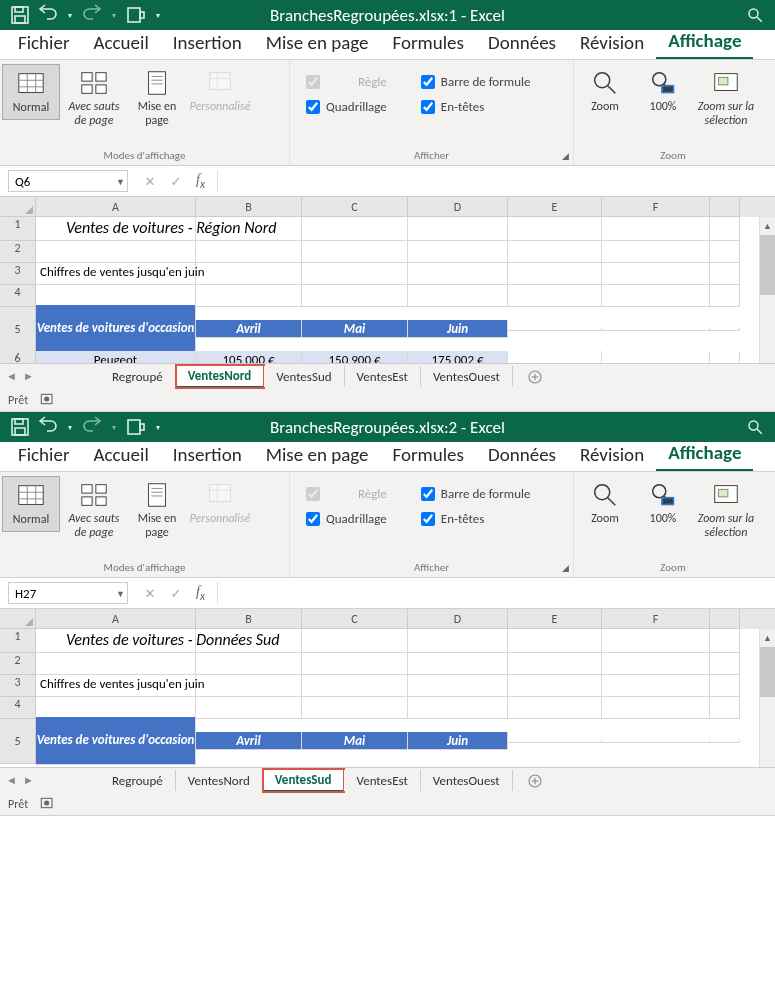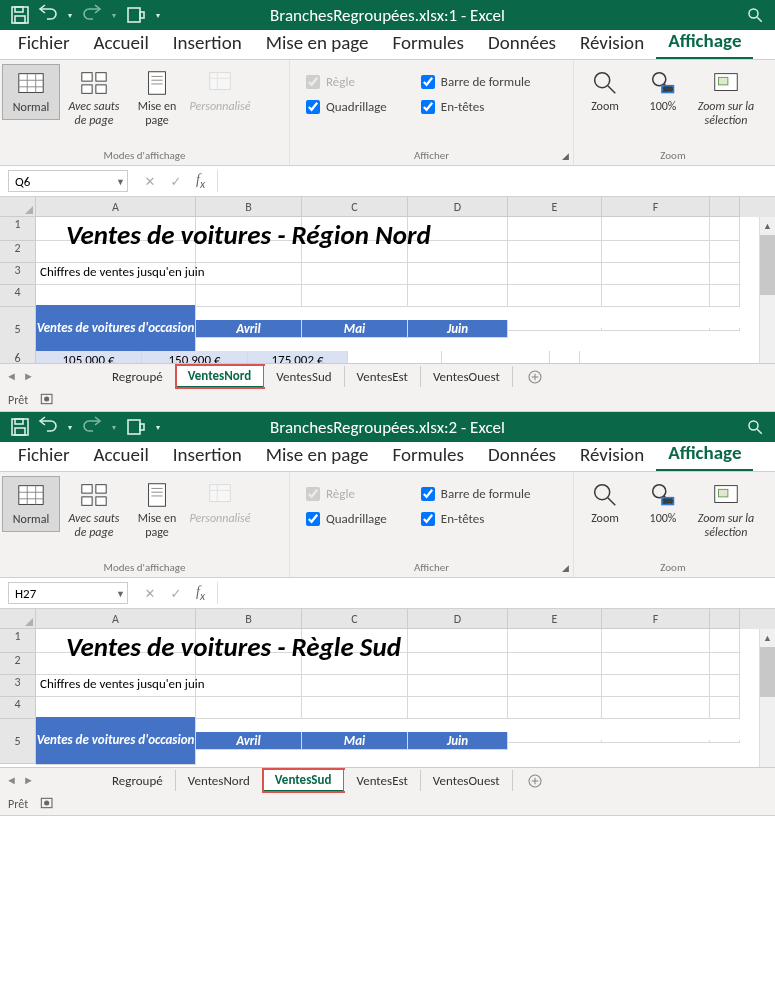--- a/index.html
+++ b/index.html
@@ -19,40 +19,40 @@
   .group-label { text-align: center; font-size: 11px; color: #777; padding: 2px 0 3px; position: relative; }
   .big-btn { display: flex; flex-direction: column; align-items: center; width: 58px; padding: 4px 2px; cursor: pointer; }
   .big-btn.wide { width: 68px; font-style: italic; }
   .big-btn svg { width: 30px; height: 30px; }
   .big-btn .lbl { font-size: 12px; text-align: center; line-height: 1.15; margin-top: 2px; color: #3a3a3a; }
   .big-btn.disabled .lbl { color: #b0b0b0; }
   .big-btn.disabled svg { opacity: 0.45; }
   .big-btn.sel { background: #d9d9d9; border: 1px solid #aaa; }
   .checks { display: flex; flex-direction: column; gap: 10px; padding: 6px 8px; font-size: 13px; color: #444; }
   .check-row { display: flex; align-items: center; gap: 6px; white-space: nowrap; }
-  .check-row.disabled { color: #b0b0b0; }
+  .check-row.disabled { color: #b0b0b0; justify-content: space-between; }
   input[type=checkbox] { width: 14px; height: 14px; }
   .launcher { position: absolute; bottom: 4px; right: 4px; font-size: 9px; color: #666; }
   .formula-bar { height: 32px; background: #fff; border-top: 1px solid #d0d0d0; border-bottom: 1px solid #d0d0d0; display: flex; align-items: center; }
   .namebox { width: 120px; height: 22px; border: 1px solid #ccc; margin: 0 8px; display: flex; align-items: center; padding: 0 6px; font-size: 13px; position: relative; }
   .namebox .dd { position: absolute; right: 2px; font-size: 9px; color: #666; }
   .fx-btns { display: flex; gap: 2px; align-items: center; padding: 0 2px; }
   .fx-btn { width: 24px; height: 22px; display: flex; align-items: center; justify-content: center; color: #aaa; font-size: 13px; }
   .fx-label { font-style: italic; font-family: "Times New Roman", serif; font-size: 14px; color: #666; padding: 0 6px; }
   .fx-input { flex: 1; height: 22px; border-left: 1px solid #e0e0e0; margin-left: 4px; }
   .colhead { display: flex; height: 20px; background: #e6e6e6; font-size: 12px; color: #555; }
   .selall { width: 36px; border-right: 1px solid #ccc; border-bottom: 1px solid #ccc; background: #e6e6e6; position: relative; }
   .selall::after { content: ""; position: absolute; right: 2px; bottom: 2px; border-style: solid; border-width: 0 0 8px 8px; border-color: transparent transparent #b0b0b0 transparent; }
   .ch { border-right: 1px solid #ccc; border-bottom: 1px solid #ccc; text-align: center; line-height: 20px; }
   .rowhead { width: 36px; background: #e6e6e6; border-right: 1px solid #ccc; border-bottom: 1px solid #ccc; text-align: center; font-size: 12px; color: #555; }
   .sheet-row { display: flex; }
   .cell { border-right: 1px solid #d8d8d8; border-bottom: 1px solid #d8d8d8; font-size: 13px; padding: 1px 4px; overflow: visible; white-space: nowrap; }
   .cw-A { width: 160px; } .cw-B { width: 106px; } .cw-C { width: 106px; } .cw-D { width: 100px; } .cw-E { width: 94px; } .cw-F { width: 108px; } .cw-G { width: 30px; }
   .r-h1 { height: 24px; } .r-n { height: 22px; } .r-hdr { height: 44px; align-items: center; }
-  .title-cell { font-style: italic; font-weight: 700; font-size: 27px; font-family: Calibri, sans-serif; padding-left: 30px; }
+  .title-cell { font-style: italic; font-weight: 400; font-size: 16px; font-family: Calibri, sans-serif; padding-left: 30px; }
   .tbl-hdr { background: #4472c4; color: #fff; font-style: italic; font-weight: 700; font-size: 13px; display: flex; align-items:center; justify-content:center; text-align: center; }
   .tbl-hdr.first { justify-content: center; padding: 16px 4px; line-height: 1.15; }
   .data-row .cell { background: #d9e1f2; border-bottom: 1px solid #b8c5e0; text-align: center; }
   .data-row .cell.first { text-align: center; }
   .sheet-tabs { height: 26px; background: #f3f2f1; display: flex; align-items: center; border-top: 1px solid #ccc; }
   .nav-arrows { width: 40px; display: flex; gap: 2px; padding: 0 6px; color: #888; font-size: 11px; justify-content: space-between; }
   .tab { padding: 3px 12px; font-size: 13px; border-right: 1px solid #ccc; background: #f3f2f1; cursor: pointer; color: #333; }
   .tab.active { background: #fff; border-bottom: 2px solid #0a6848; color: #0a6848; font-weight: 700; }
   .tab.active.hl { outline: 2px solid #d9534f; outline-offset: -1px; }
   .newtab { width: 28px; height: 22px; display: flex; align-items: center; justify-content: center; margin-left: 8px; }
@@ -294,20 +294,21 @@
       <div class="cell cw-A tbl-hdr first">Ventes de voitures d'occasion</div>
       <div class="cell cw-B tbl-hdr">Avril</div>
       <div class="cell cw-C tbl-hdr">Mai</div>
       <div class="cell cw-D tbl-hdr">Juin</div>
       <div class="cell cw-E"></div>
         <div class="cell cw-F"></div>
         <div class="cell cw-G"></div>
     </div>
     <div class="sheet-row r-n data-row">
       <div class="rowhead">6</div>
+      <div class="cell cw-A first">Peugeot</div>
       <div class="cell cw-B">105 000 €</div>
       <div class="cell cw-C">150 900 €</div>
       <div class="cell cw-D">175 002 €</div>
       <div class="cell cw-E" style="background:#fff"></div>
         <div class="cell cw-F" style="background:#fff"></div>
         <div class="cell cw-G" style="background:#fff"></div>
     </div>
     <div class="scrollbar-v">
       <div class="sb-btn">▲</div>
       <div class="sb-thumb" style="height:60px;margin-top:2px"></div>
@@ -519,21 +520,21 @@
       <div class="ch cw-C">C</div>
       <div class="ch cw-D">D</div>
       <div class="ch cw-E">E</div>
       <div class="ch cw-F">F</div>
       <div class="ch cw-G"></div>
     </div>
     <div class="sheet-row r-h1">
       <div class="rowhead">1</div>
       <div class="cell cw-A"></div>
       <div class="cell cw-B title-cell" style="position:relative">
-          <span style="position:absolute;left:-130px">Ventes de voitures - Règle Sud</span>
+          <span style="position:absolute;left:-130px">Ventes de voitures - Données Sud</span>
         </div>
       <div class="cell cw-C"></div>
         <div class="cell cw-D"></div>
         <div class="cell cw-E"></div>
         <div class="cell cw-F"></div>
         <div class="cell cw-G"></div>
     </div>
     <div class="sheet-row r-n">
       <div class="rowhead">2</div>
       <div class="cell cw-A"></div>

